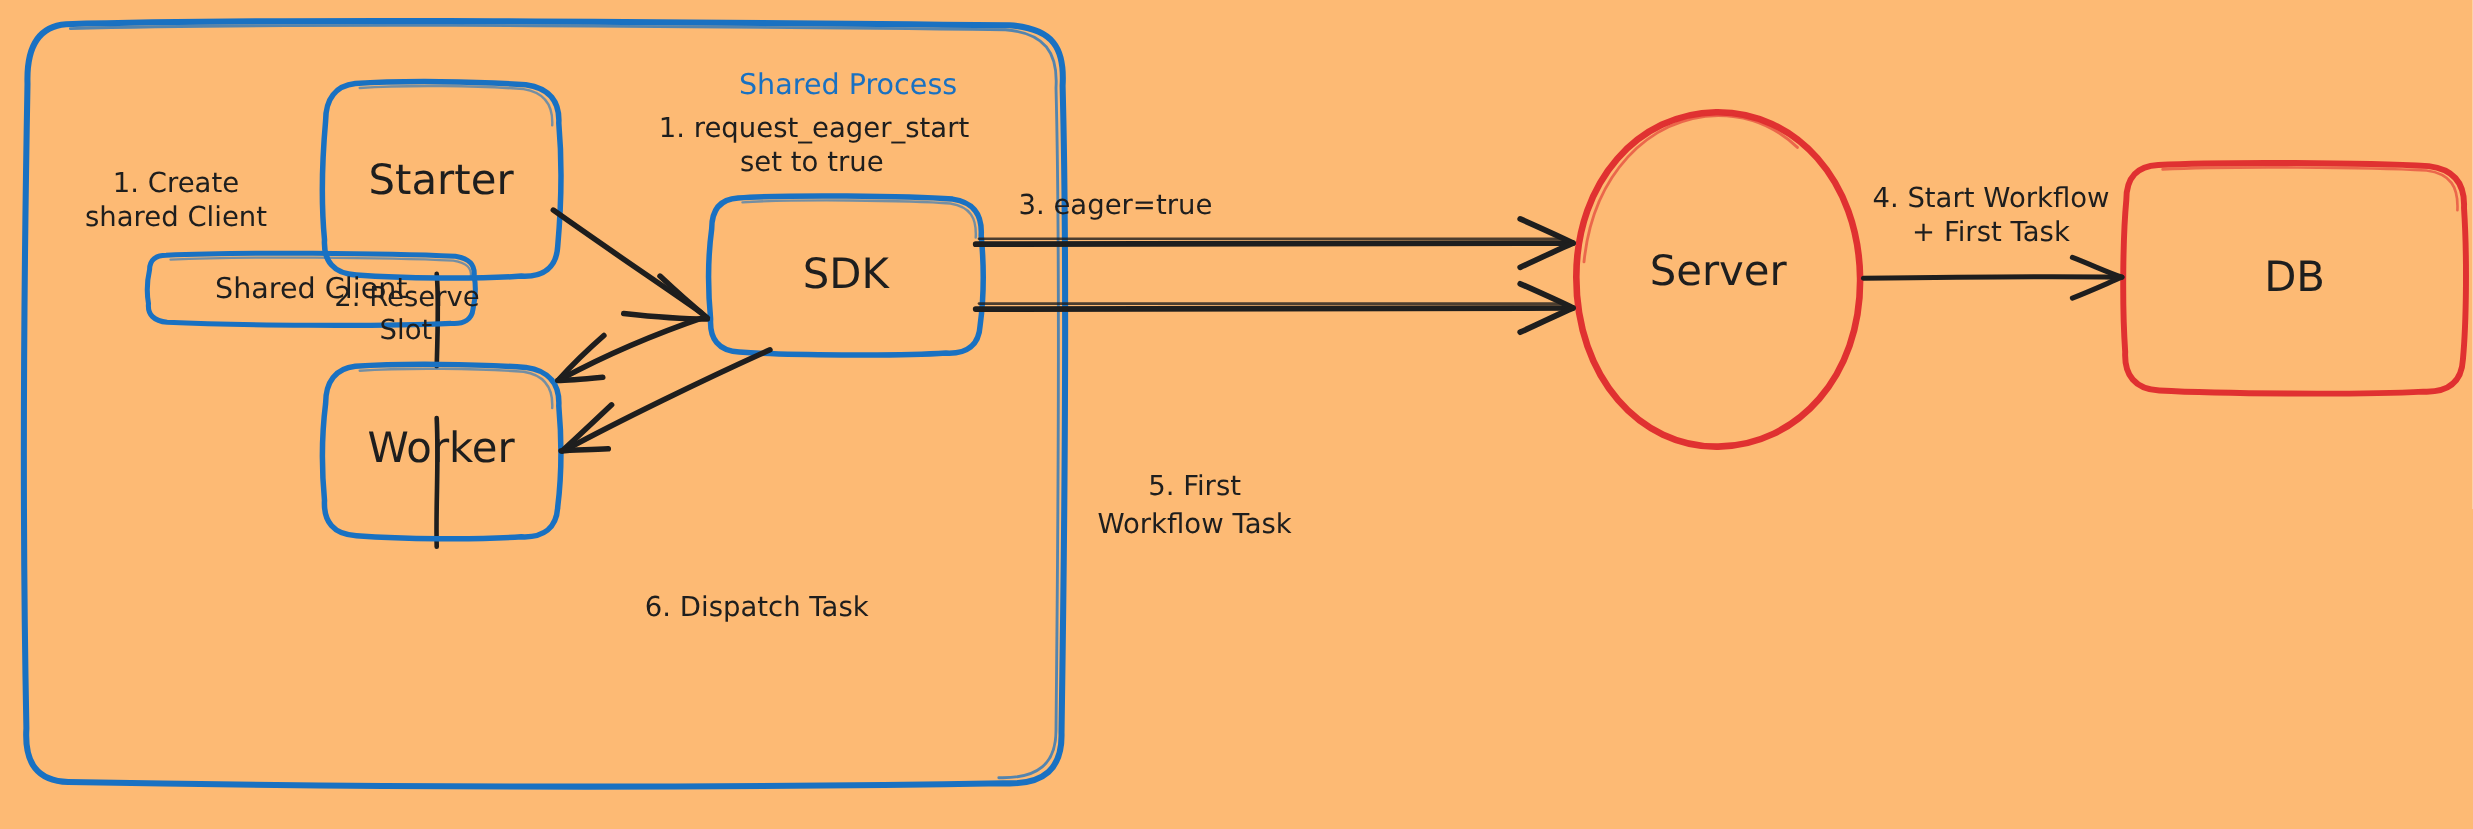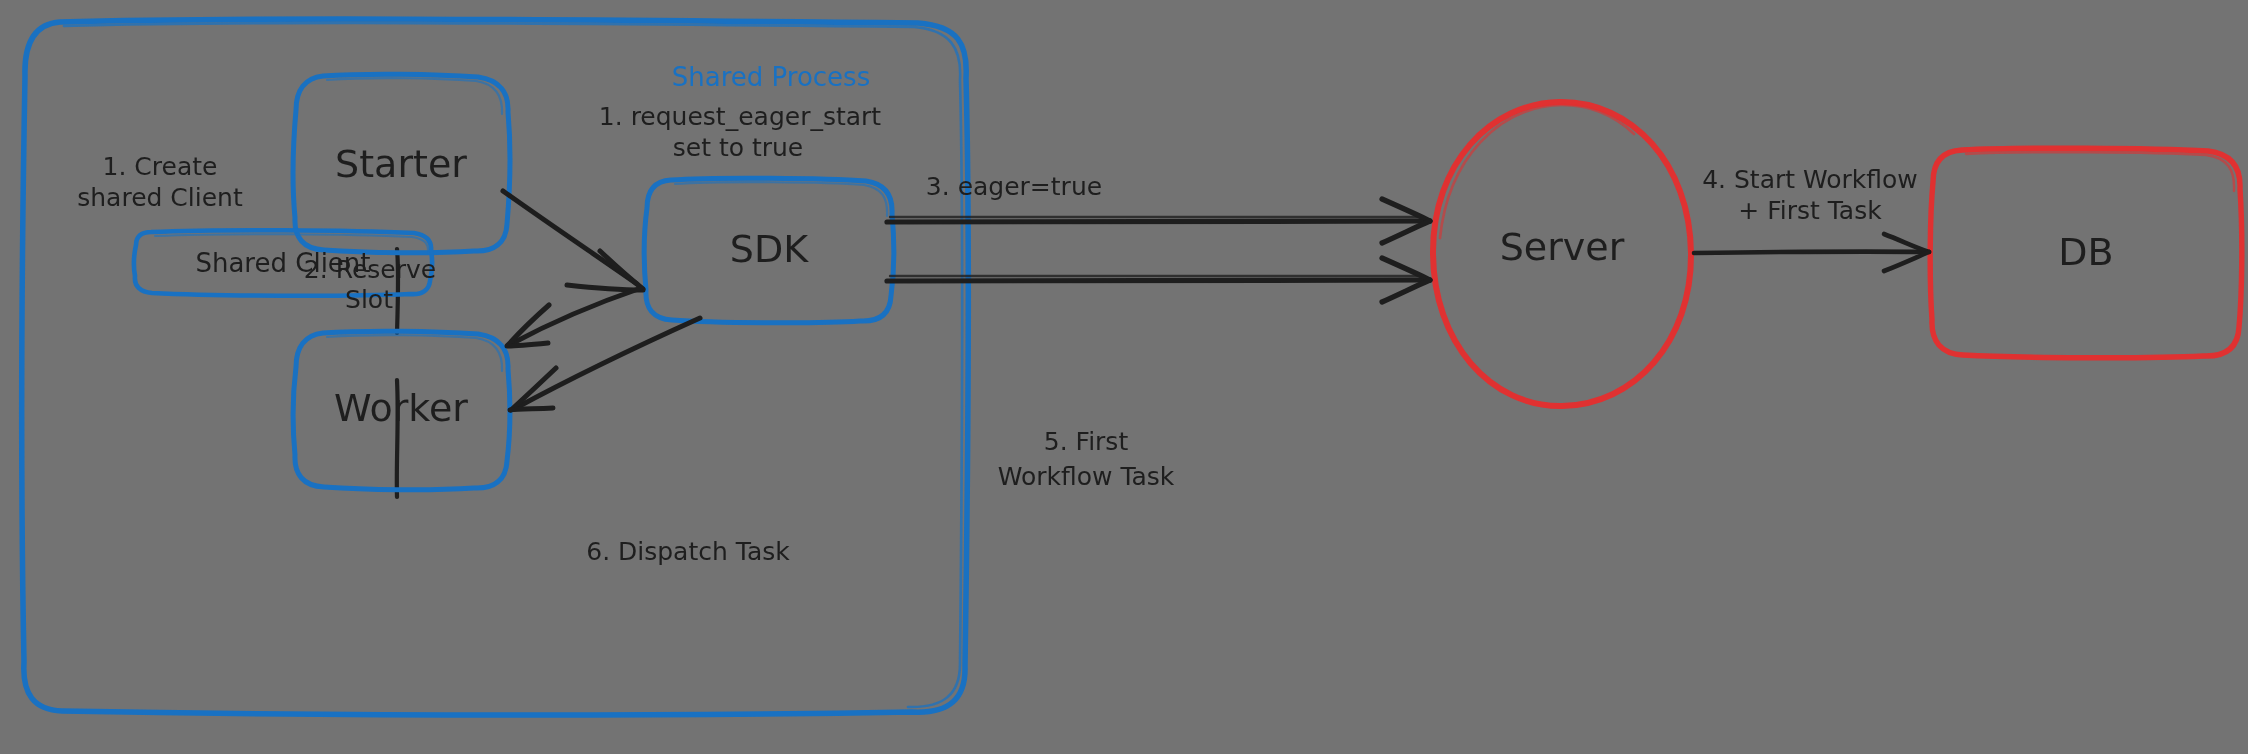--- a/index.html
+++ b/index.html
@@ -10,21 +10,21 @@
   body {
     width: 2248px;
     height: 754px;
     overflow: hidden;
     font-family: "DejaVu Sans", sans-serif;
   }
   #diagram-root {
     position: relative;
     width: 2248px;
     height: 754px;
-    background: #737373;
+    background: #fdba74;
   }
   svg#diagram-svg {
     position: absolute;
     top: 0;
     left: 0;
     width: 2248px;
     height: 754px;
     display: block;
   }
   .node-label {

